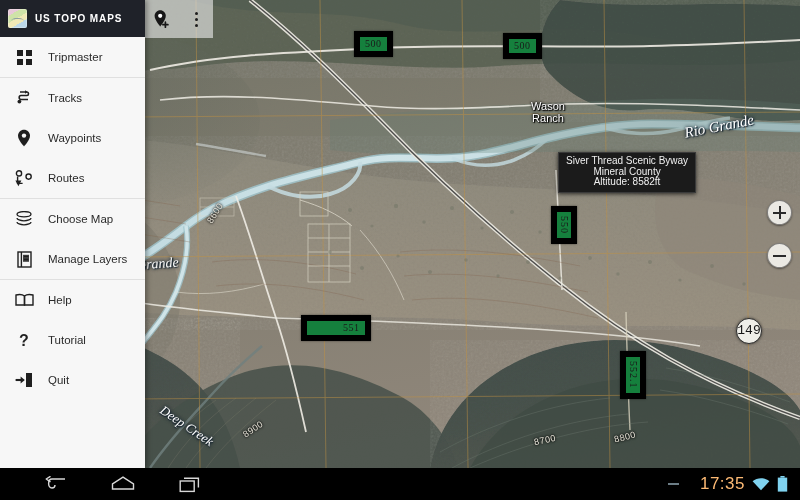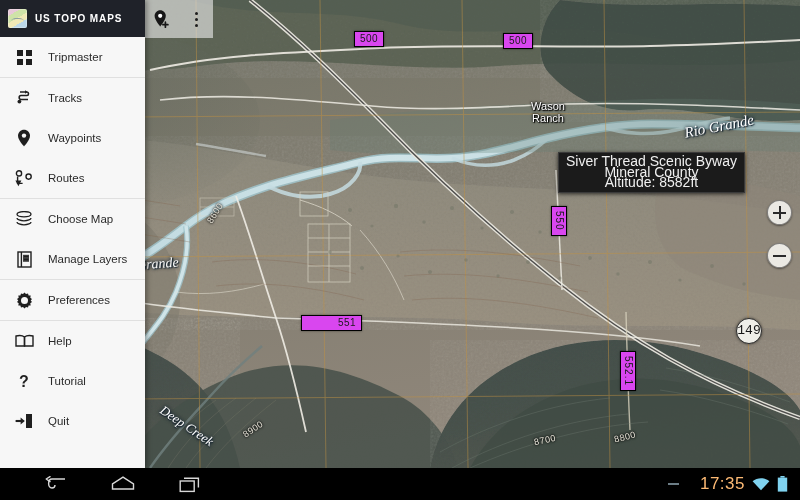--- a/index.html
+++ b/index.html
@@ -12,28 +12,28 @@
 
   
   #map-area {
     position:absolute; left:0; top:0; width:800px; height:468px;
     overflow:hidden;
     background:#8a8073;
   }
   .map-svg { position:absolute; left:0; top:0; width:800px; height:468px; }
   .road-shield {
     position:absolute;
-    background:#d946ef;
-    border:1px solid #000000;
+    background:#15803d;
+    border:6px solid #000000;
     color:#1a1a1a;
     font-size:10px;
     line-height:12px;
     padding:1px 5px;
     letter-spacing:0.5px;
-    font-family:Liberation Sans, sans-serif;
+    font-family:Liberation Serif, serif;
     box-shadow:0 0 2px rgba(0,0,0,.5);
   }
   .road-shield.vert {
     writing-mode:vertical-rl;
     padding:4px 1px;
     letter-spacing:1px;
   }
   .hwy-shield {
     position:absolute;
     width:26px; height:26px; border-radius:50%;
@@ -93,21 +93,21 @@
   #zoom-out { top:243px; }
 
   
   #map-callout {
     position:absolute; left:558px; top:152px;
     background:#1b1b1b;
     border:1px solid #3a3a3a;
     color:#f0f0f0;
     padding:3px 7px 4px 7px;
     text-align:center;
-    font-size:14px;
+    font-size:10px;
     line-height:10.5px;
     box-shadow:0 1px 4px rgba(0,0,0,.7);
   }
   #map-callout div { white-space:nowrap; }
 
   
   #sidebar {
     position:absolute; left:0; top:0; width:145px; height:468px;
     background:#f7f7f7;
     box-shadow:2px 0 5px rgba(0,0,0,0.35);
@@ -482,31 +482,20 @@
               <rect x="1" y="1" width="13" height="15"></rect>
               <path d="M4.4,1 L4.4,16"></path>
               <path d="M7,5.4 L11.4,5.4 M7,8.5 L11.4,8.5"></path>
               <rect x="6" y="3.8" width="6" height="7" fill="#1f1f1f" stroke="none" opacity="0.85"></rect>
             </svg>
         </span>
         <span class="mi-label">Manage Layers</span>
       </div>
     </div>
 
-    <div class="menu-group">
-      <div class="menu-item">
-        <span class="mi-icon">
-          <svg width="17" height="17" viewBox="0 0 17 17">
-              <path d="M8.5,0.6 L10,2.1 L12,1.4 L12.6,3.4 L14.7,3.6 L14.3,5.7 L16,6.9 L14.7,8.5 L16,10.1 L14.3,11.3 L14.7,13.4 L12.6,13.6 L12,15.6 L10,14.9 L8.5,16.4 L7,14.9 L5,15.6 L4.4,13.6 L2.3,13.4 L2.7,11.3 L1,10.1 L2.3,8.5 L1,6.9 L2.7,5.7 L2.3,3.6 L4.4,3.4 L5,1.4 L7,2.1 Z" fill="#1f1f1f"></path>
-              <circle cx="8.5" cy="8.5" r="3.5" fill="#f7f7f7"></circle>
-            </svg>
-        </span>
-        <span class="mi-label">Preferences</span>
-      </div>
-    </div>
 
     <div class="menu-group" style="border-bottom:none;">
       <div class="menu-item">
         <span class="mi-icon">
           <svg width="19" height="14" viewBox="0 0 19 14" fill="none" stroke="#1f1f1f" stroke-width="1.4">
               <path d="M1,2 L1,12 L9.5,12 L9.5,3 C7.5,1.4 3.6,1.4 1,2 Z"></path>
               <path d="M18,2 L18,12 L9.5,12 L9.5,3 C11.5,1.4 15.4,1.4 18,2 Z"></path>
             </svg>
         </span>
         <span class="mi-label">Help</span>

